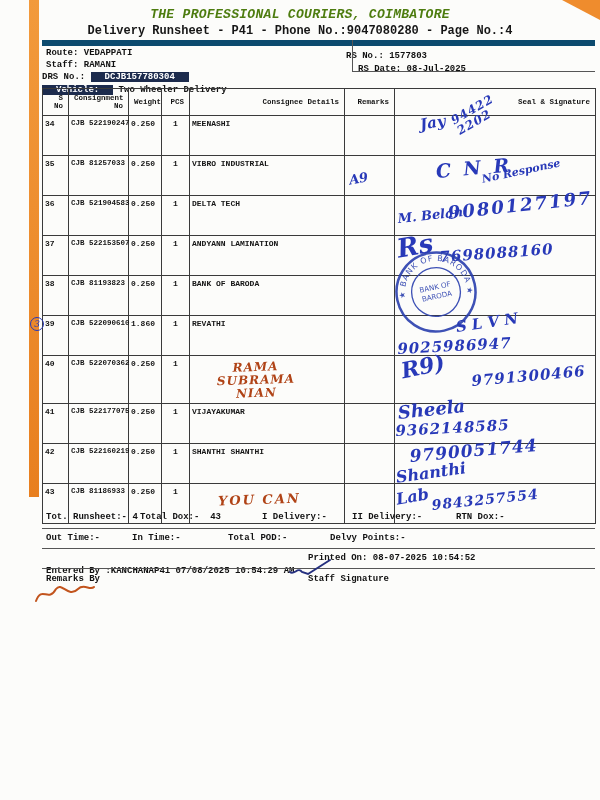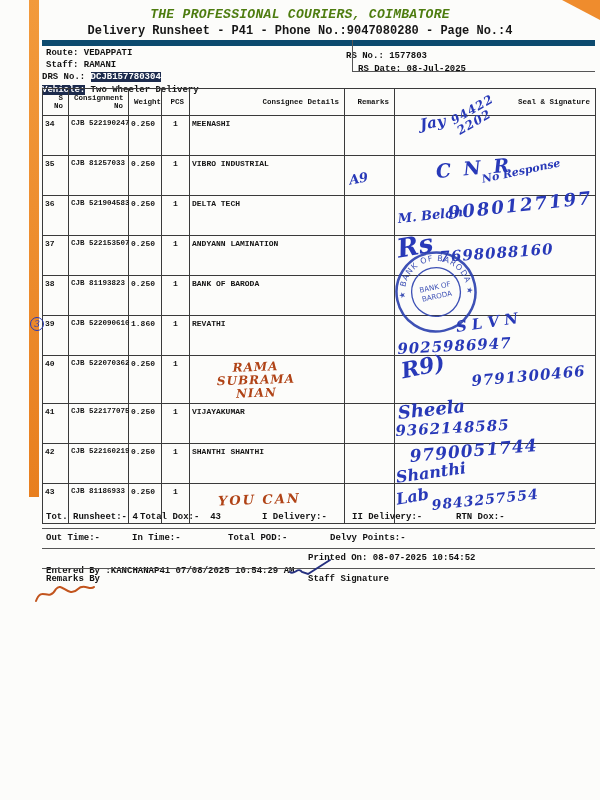--- a/index.html
+++ b/index.html
@@ -15,21 +15,21 @@
 
   .title { position:absolute; left:0; right:0; top:7px; text-align:center;
     font-size:13px; font-weight:bold; color:#4d7c0f; letter-spacing:.3px;font-style:italic; }
   .subtitle { position:absolute; left:0; right:0; top:24px; text-align:center;
     font-size:12px; font-weight:bold; color:#161616; }
 
   .info-block { position:absolute; left:42px; top:40px; width:553px; height:48px; border-top:6px solid #0c4a6e; }
   .rs-divider { position:absolute; left:352px; top:40px; height:31px; border-left:1px solid #555; }
   .rs-bottom  { position:absolute; left:352px; top:71px; width:243px; border-top:1px solid #555; }
   .inf { position:absolute; font-size:9px; font-weight:bold; color:#111; white-space:pre; }
-  .navy { background:#1c2b4d; color:#ffffff; padding:0 0; }
+  .navy { background:#1c2b4d; color:#ffffff; padding:0 14px; }
 
   table.runsheet { position:absolute; left:42px; top:88px; width:553px; border-collapse:collapse;
     table-layout:fixed; font-size:8px; font-weight:bold; color:#151515; }
   .runsheet th { border:1px solid #3a3a3a; padding:5px; text-align:right; font-size:7.5px; height:13px; }
   .runsheet td { border:1px solid #3a3a3a; padding:3px 2px; vertical-align:top; height:40px; overflow:visible; }
   .c-cn { white-space:nowrap; font-size:7.5px; }
   .c-pcs { text-align:center; }
   .c-sig, .c-rem { position:relative; }
 
   .hand { position:absolute; font-family:"DejaVu Serif", serif; font-style:italic;

